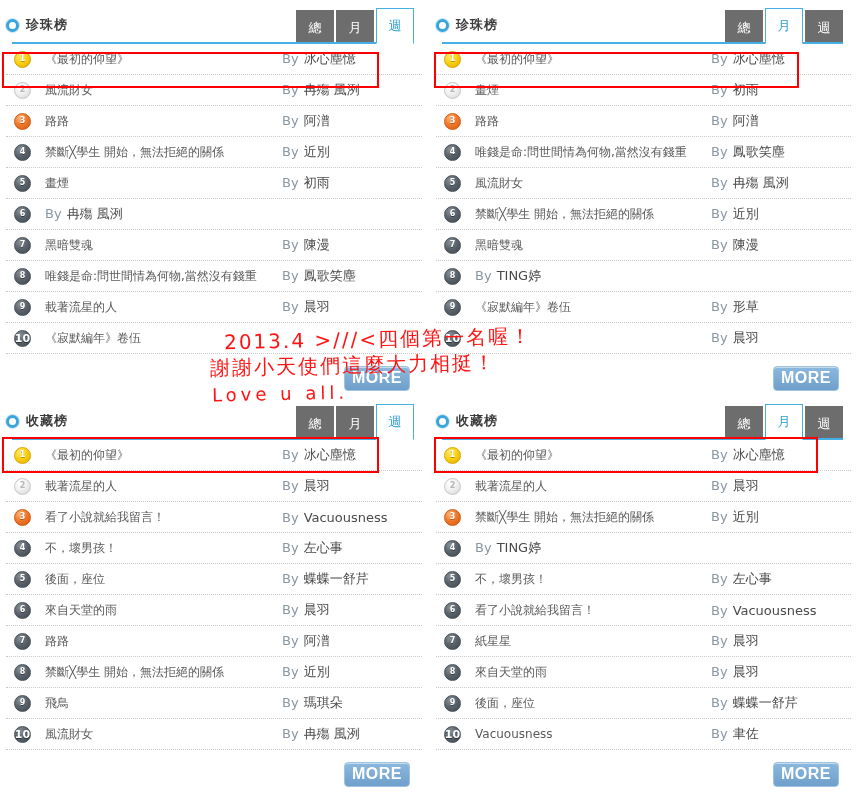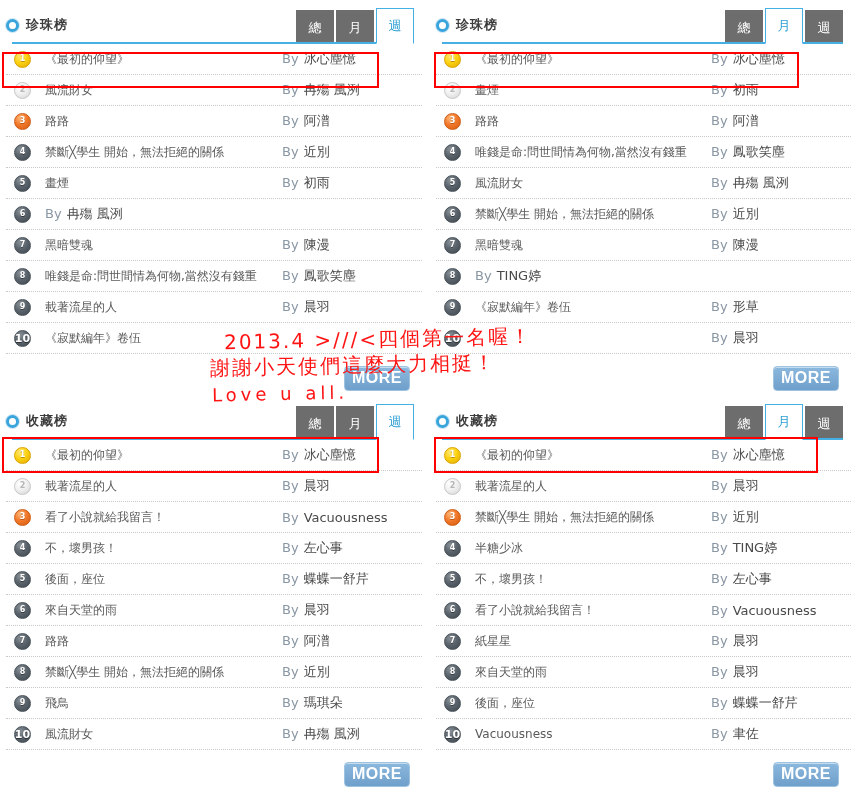--- a/index.html
+++ b/index.html
@@ -468,21 +468,20 @@
           <span class="row-title">載著流星的人</span>
           <span class="row-author"><span class="by-label">By</span><span class="author-name">晨羽</span></span>
         </li>
         <li class="rank-row">
           <span class="badge g3">3</span>
           <span class="row-title">禁斷╳學生 開始，無法拒絕的關係</span>
           <span class="row-author"><span class="by-label">By</span><span class="author-name">近別</span></span>
         </li>
         <li class="rank-row">
           <span class="badge gd">4</span>
-          <span class="row-title">半糖少冰</span>
           <span class="row-author"><span class="by-label">By</span><span class="author-name">TING婷</span></span>
         </li>
         <li class="rank-row">
           <span class="badge gd">5</span>
           <span class="row-title">不，壞男孩！</span>
           <span class="row-author"><span class="by-label">By</span><span class="author-name">左心事</span></span>
         </li>
         <li class="rank-row">
           <span class="badge gd">6</span>
           <span class="row-title">看了小說就給我留言！</span>

